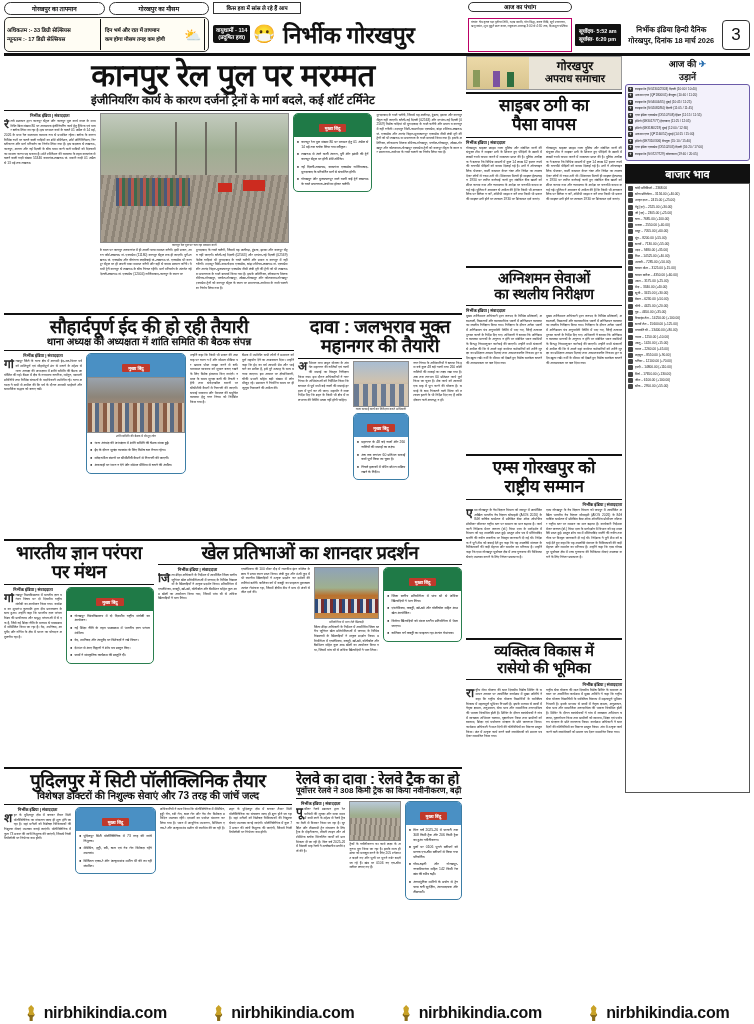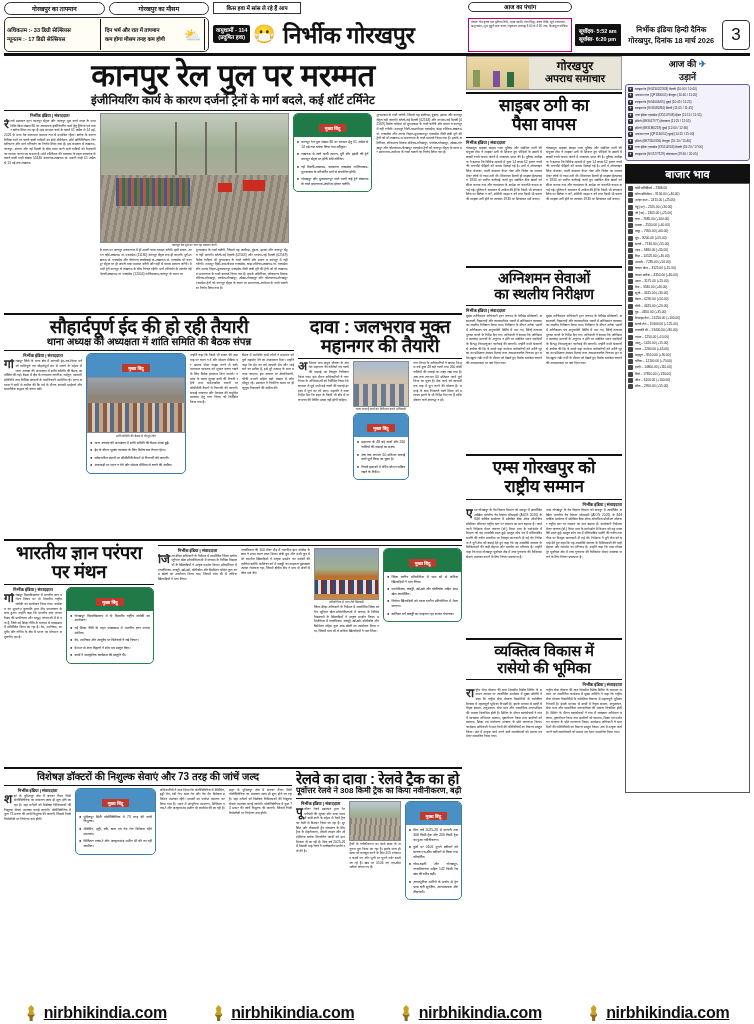--- a/index.html
+++ b/index.html
@@ -134,21 +134,21 @@
   .fl-tx { font-size:3.1px; line-height:1.35; color:#222; }
 
   
   .bz-hd { background:#111; color:#fff; font-size:11px; font-weight:bold; text-align:center; padding:2px 0; margin-top:3px;}
   .bz-box { border:1px solid #555; padding:2px; background:#fff; }
   .bz-row { display:flex; gap:2px; align-items:flex-start; margin-bottom:1.2px; }
   .bz-ico { width:5px; height:5px; flex:0 0 5px; background:#444; border-radius:1px; }
   .bz-tx { font-size:3.2px; line-height:1.3; color:#111; }
 
   
-  .footer { display:flex; padding:0 4px; gap:4px; position:absolute; bottom:2px; left:0; right:0;text-decoration:underline; }
+  .footer { display:flex; padding:0 4px; gap:4px; position:absolute; bottom:2px; left:0; right:0; }
   .fcell { flex:1; display:flex; align-items:center; justify-content:center; gap:6px; }
   .femblem { width:13px; height:16px; background:radial-gradient(circle at 50% 30%, #c9a227 0 40%, #8a6d1a 41% 100%);
              clip-path: polygon(50% 0,72% 18%,66% 42%,78% 62%,62% 78%,62% 100%,38% 100%,38% 78%,22% 62%,34% 42%,28% 18%); }
   .fsite { font-size:16px; font-weight:bold; color:#111; letter-spacing:-0.3px; }
 </style>
 </head>
 <body>
 
 <div class="page">
 
@@ -390,20 +390,21 @@
                       <span class="dot">●</span>
                       <span>छात्रों ने सांस्कृतिक कार्यक्रम की प्रस्तुति दी।</span>
                     </div>
                 </div>
               </div>
             </div>
           </div>
         </div>
 
         <div style="width:304px">
+          <div class="hl2">खेल प्रतिभाओं का शानदार प्रदर्शन</div>
           <div class="hrule"></div>
           <div class="cols" style="height:158px">
             <div style="width:80px">
               <div class="byline">निर्भीक इंडिया | संवाददाता</div>
               <div class="col dropcap" style="height:148px">जिला क्रीड़ा अधिकारी के निर्देशन में आयोजित जिला स्तरीय जूनियर खेल प्रतियोगिताओं में जनपद के विभिन्न विद्यालयों के खिलाड़ियों ने उत्कृष्ट प्रदर्शन किया। प्रतियोगिता में एथलेटिक्स, कबड्डी, खो-खो, वॉलीबॉल और बैडमिंटन सहित कुल आठ खेलों का आयोजन किया गया, जिसमें पांच सौ से अधिक खिलाड़ियों ने भाग लिया।</div>
             </div>
             <div style="width:70px">
               <div class="col" style="height:156px">एथलेटिक्स की 100 मीटर दौड़ में राजकीय इंटर कॉलेज के छात्र ने प्रथम स्थान प्राप्त किया। लंबी कूद और ऊंची कूद में भी स्थानीय खिलाड़ियों ने उत्कृष्ट प्रदर्शन कर दर्शकों की तालियां बटोरीं। बालिका वर्ग में कबड्डी का फाइनल मुकाबला अत्यंत रोमांचक रहा, जिसमें क्षेत्रीय टीम ने मात्र दो अंकों से जीत दर्ज की।</div>
             </div>
             <div style="width:66px">
@@ -437,20 +438,21 @@
               </div>
             </div>
           </div>
         </div>
       </div>
 
       <div class="hrule-b"></div>
 
       <div style="display:flex;gap:4px">
         <div style="width:288px">
+          <div class="hl2">पुदिलपुर में सिटी पॉलीक्लिनिक तैयार</div>
           <div class="hl2-sub">विशेषज्ञ डॉक्टरों की निशुल्क सेवाएं और 73 तरह की जांचें जल्द</div>
           <div class="hrule"></div>
           <div class="cols" style="height:108px">
             <div style="width:68px">
               <div class="byline">निर्भीक इंडिया | संवाददाता</div>
               <div class="col dropcap" style="height:98px">शहर के पुदिलपुर क्षेत्र में बनकर तैयार सिटी पॉलीक्लिनिक का संचालन जल्द ही शुरू होने जा रहा है। यहां मरीजों को विशेषज्ञ चिकित्सकों की निशुल्क सेवाएं उपलब्ध कराई जाएंगी। पॉलीक्लिनिक में कुल 73 प्रकार की जांचें निशुल्क की जाएंगी, जिससे निजी पैथोलॉजी पर निर्भरता कम होगी।</div>
             </div>
             <div style="width:82px">
               <div class="mb blue">
                 <div class="mb-hd">

